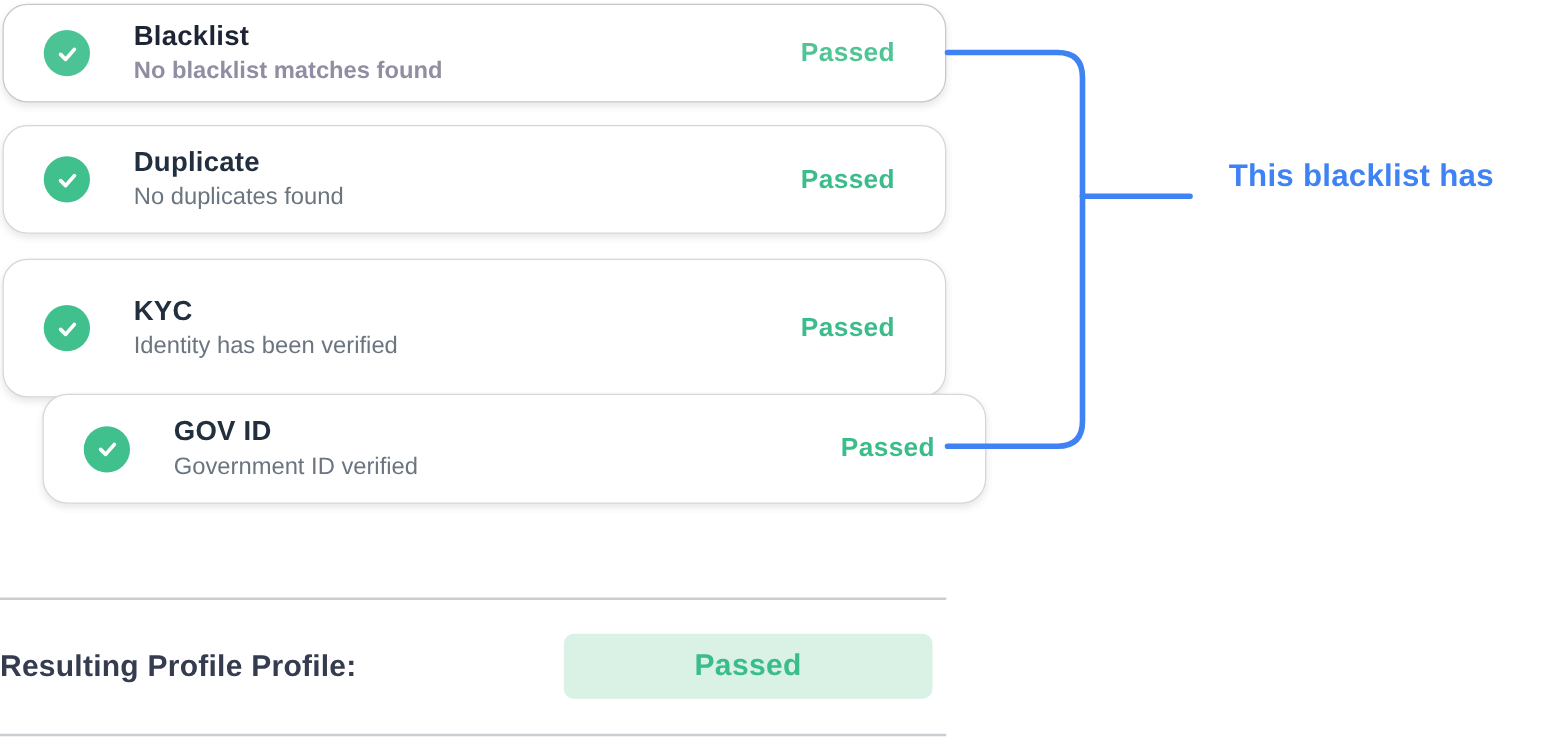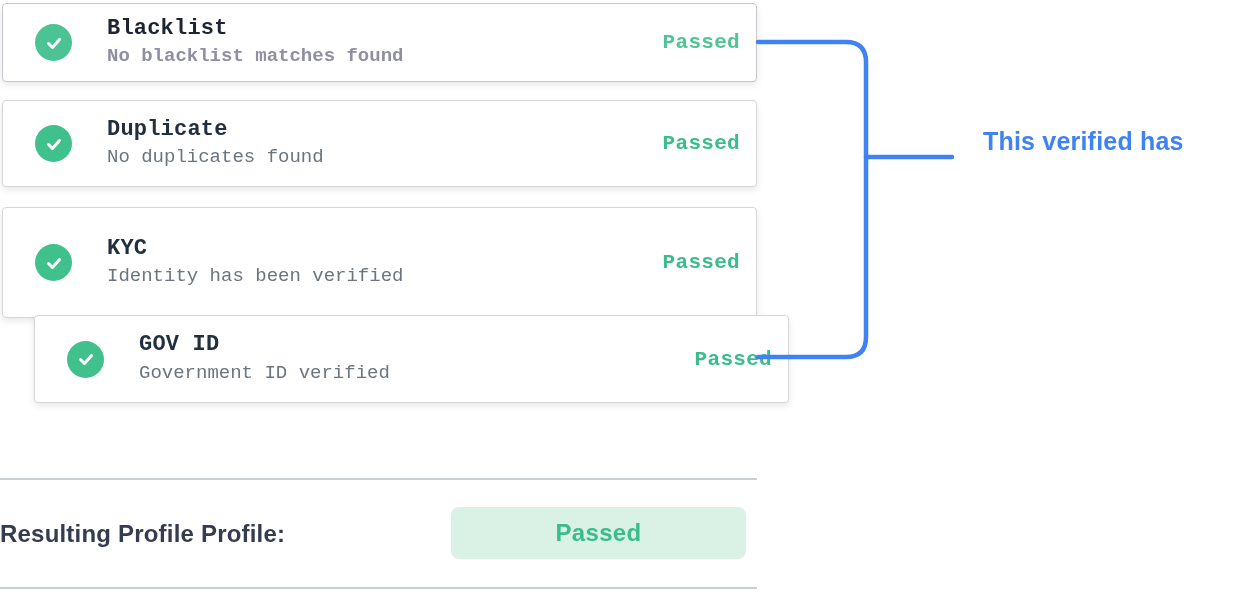--- a/index.html
+++ b/index.html
@@ -13,26 +13,25 @@
   }
 
   
   .check-card {
     position: absolute;
     left: 2px;
     width: 755px;
     box-sizing: border-box;
     background: #ffffff;
     border: 1.5px solid #d5d6da;
-    border-radius: 4px;
+    border-radius: 20px;
     box-shadow: 0 3px 6px rgba(70, 75, 90, 0.12);
     display: flex;
     align-items: center;
-    padding: 0 16px 0 32px;
-    font-family: Liberation Mono, monospace;
+    padding: 0 40px 0 32px;
   }
   .card-1 { top: 3px;   height: 79px; }
   .card-2 { top: 100px; height: 87px; }
   .card-3 { top: 207px; height: 111px; }
   .card-4 { top: 315px; height: 88px; margin-left: 32px; }
 
   .check-icon {
     flex: 0 0 auto;
     width: 37px;
     height: 37px;
@@ -189,21 +188,21 @@
     </span>
     <span class="card-status">Passed</span>
   </div>
 
   <svg class="bracket-svg" viewBox="0 0 1251 594">
     <path d="M 758 42 H 846 Q 866 42 866 62 V 337 Q 866 357 846 357 H 758" fill="none" stroke="#3f82f4" stroke-width="4.5" stroke-linecap="round"></path>
     <path d="M 866 157 H 952" fill="none" stroke="#3f82f4" stroke-width="4.5" stroke-linecap="round"></path>
   </svg>
 
   <div class="annotation-text">
-    <div>This verified has</div>
+    <div>This blacklist has</div>
   </div>
 
   <div class="divider divider-top"></div>
 
   <div class="result-label">Resulting Profile Profile:</div>
 
   <div class="result-badge">Passed</div>
 
   <div class="divider divider-bottom"></div>
 

